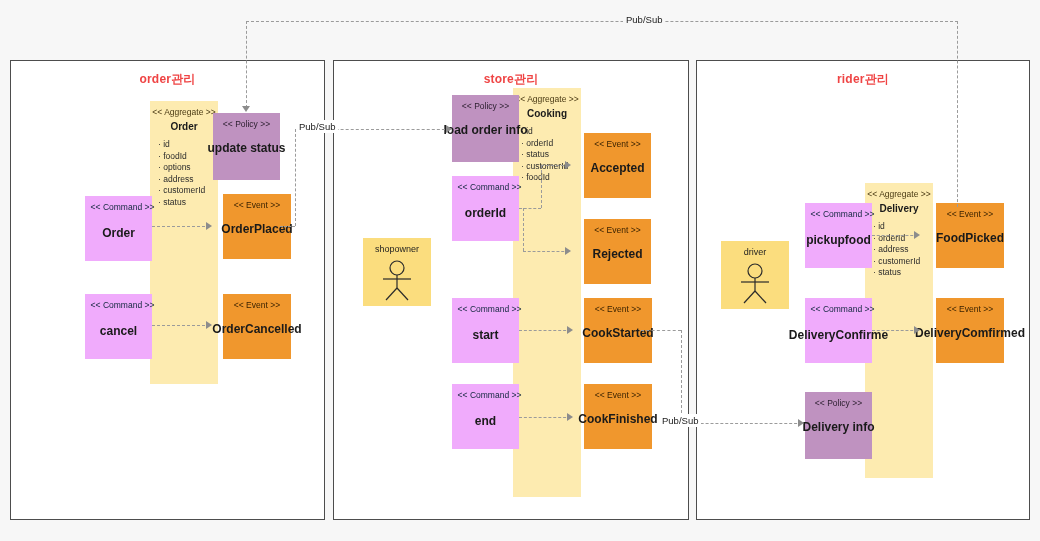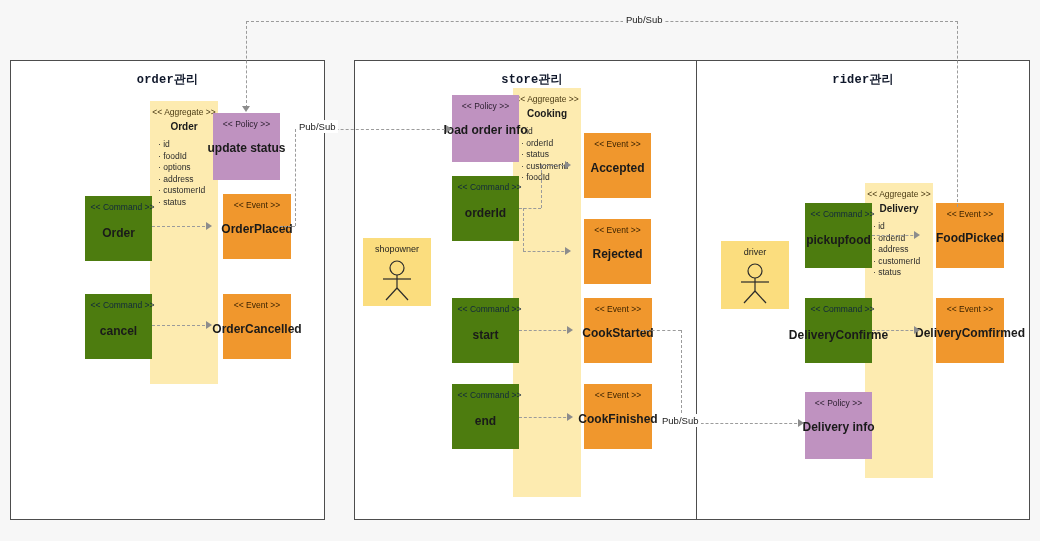--- a/index.html
+++ b/index.html
@@ -15,23 +15,22 @@
   .context{
     position:absolute;
     background:#ffffff;
     border:1px solid #4d4d4d;
     box-sizing:border-box;
   }
   .context-title{
     position:absolute;
     top:10px;left:0;width:100%;
     text-align:center;
-    font-size:12px;font-weight:bold;color:#0f172a;
+    font-size:12px;font-weight:bold;color:#ef4444;
     letter-spacing:.2px;
-    font-family:Liberation Mono, monospace;
   }
 
   
   .card{
     position:absolute;
     box-sizing:border-box;
     display:flex;flex-direction:column;
     align-items:center;
     overflow:visible;
   }
@@ -58,21 +57,21 @@
     margin:5px 0 0 8px;
     font-size:8.5px;line-height:11.5px;color:#2b2b2b;
   }
   .aggregate .attrs div{white-space:nowrap;}
   .aggregate .attrs div:before{content:"· ";}
 
   .policy{background:#bf92c0;}
   .policy .stereo{color:#2d2030;}
   .policy .cname{top:28px;}
 
-  .command{background:#4d7c0f;padding-left:8px;}
+  .command{background:#f0abfc;padding-left:8px;}
   .command .stereo{color:#10263d;}
   .command .cname{top:30px;}
 
   .event{background:#f0972d;margin-left:11px;}
   .event .stereo{color:#3b2300;}
   .event .cname{top:28px;}
 
   
   .actor{
     position:absolute;
@@ -160,21 +159,21 @@
     <div class="stereo">&lt;&lt; Event &gt;&gt;</div>
     <div class="cname">OrderCancelled</div>
   </div>
 
 
   <div class="hline" style="left:152px;top:226px;width:58px;"></div>
   <div class="arrow-r" style="left:206px;top:222px;"></div>
   <div class="hline" style="left:152px;top:325px;width:58px;"></div>
   <div class="arrow-r" style="left:206px;top:321px;"></div>
 
-  <div class="context" style="left:354px;top:60px;width:356px;height:460px;">
+  <div class="context" style="left:333px;top:60px;width:356px;height:460px;">
     <div class="context-title">store관리</div>
   </div>
 
   <div class="card aggregate" style="left:513px;top:88px;width:68px;height:409px;">
     <div class="stereo">&lt;&lt; Aggregate &gt;&gt;</div>
     <div class="cname">Cooking</div>
     <div class="attrs">
       <div>id</div>
       <div>orderId</div>
       <div>status</div>

